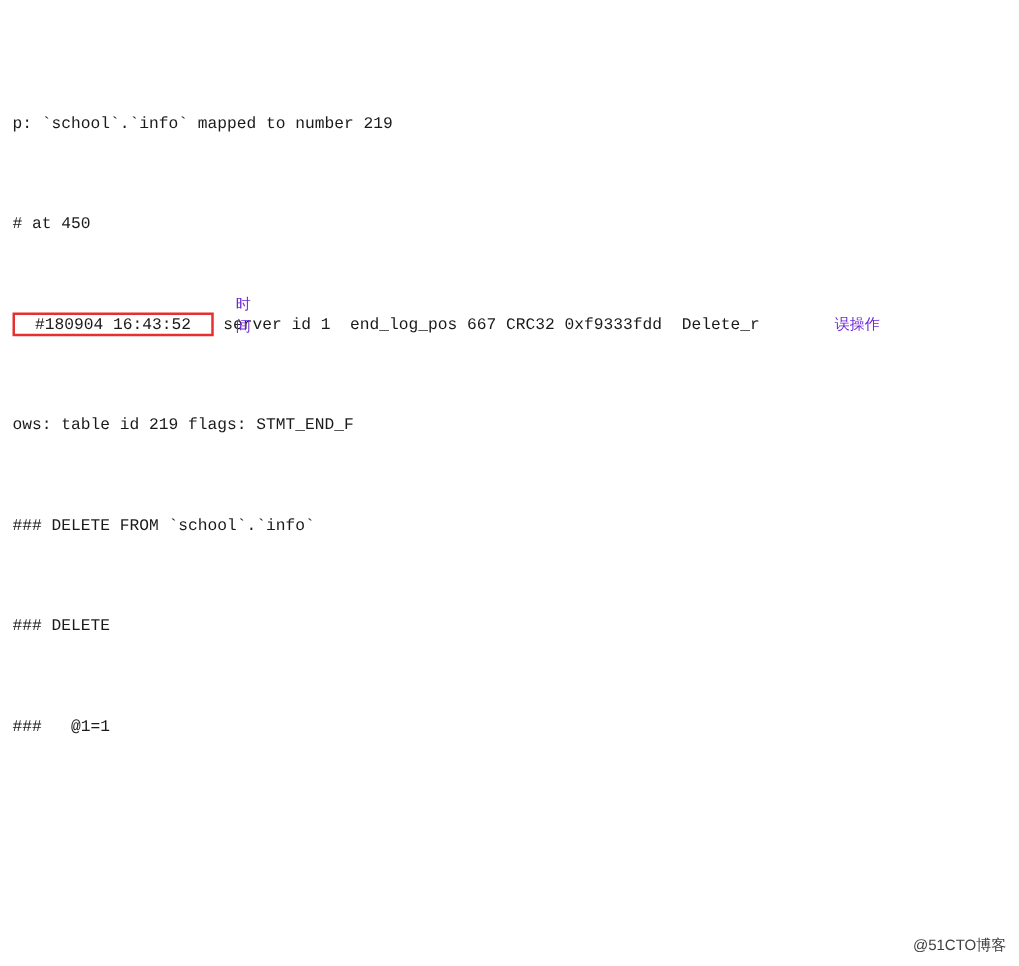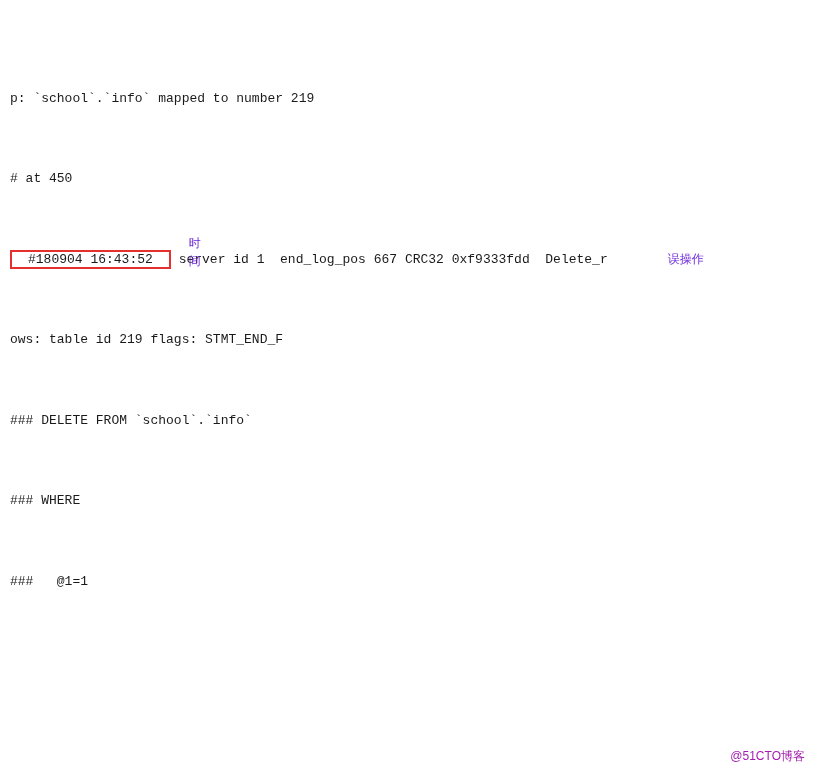--- a/index.html
+++ b/index.html
@@ -30,42 +30,42 @@
     .annotation-red {
       color: #6d28d9;
       font-family: 'SimHei', 'Microsoft YaHei', sans-serif;
       font-size: 12px;
       font-weight: normal;
     }
     .watermark {
       position: fixed;
       bottom: 8px;
       right: 10px;
-      color: #a21caf;
+      color: #404040;
       font-size: 12px;
       font-family: Arial, sans-serif;
     }
   </style>
 </head>
 <body>
 
 <div class="content">
   
   
   <span class="line">p: `school`.`info` mapped to number 219</span>
   
   <span class="line"># at 450</span>
   
   <span class="line"><span class="highlight-block" style="border:2px solid #e53030; padding:0 16px;">#180904 16:43:52</span> <span style="position:relative;display:inline;"><span class="annotation-red" style="position:absolute; top:-18px; left:10px;">时间</span></span>server id 1  end_log_pos 667 CRC32 0xf9333fdd  Delete_r<span class="annotation-red" style="margin-left:60px;text-align:right;">误操作</span></span>
   
   <span class="line">ows: table id 219 flags: STMT_END_F</span>
   
   <span class="line">### DELETE FROM `school`.`info`</span>
   
-  <span class="line">### WHERE</span>
+  <span class="line">### DELETE</span>
   
   <span class="line">###   @1=1</span>
   
   
   
   
   
   
   
   

